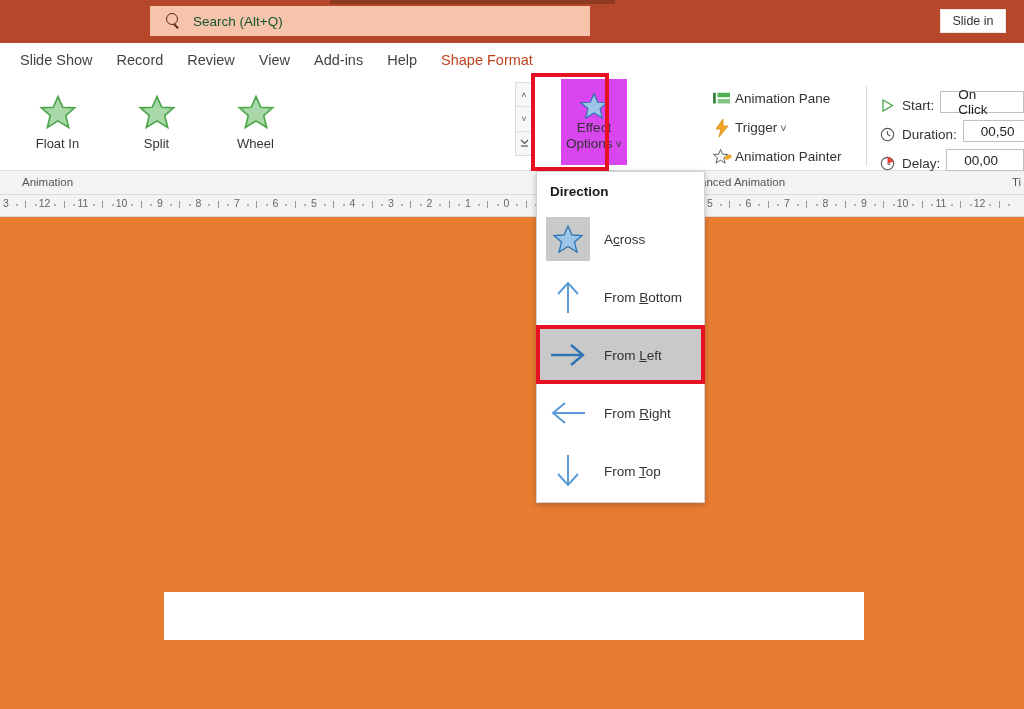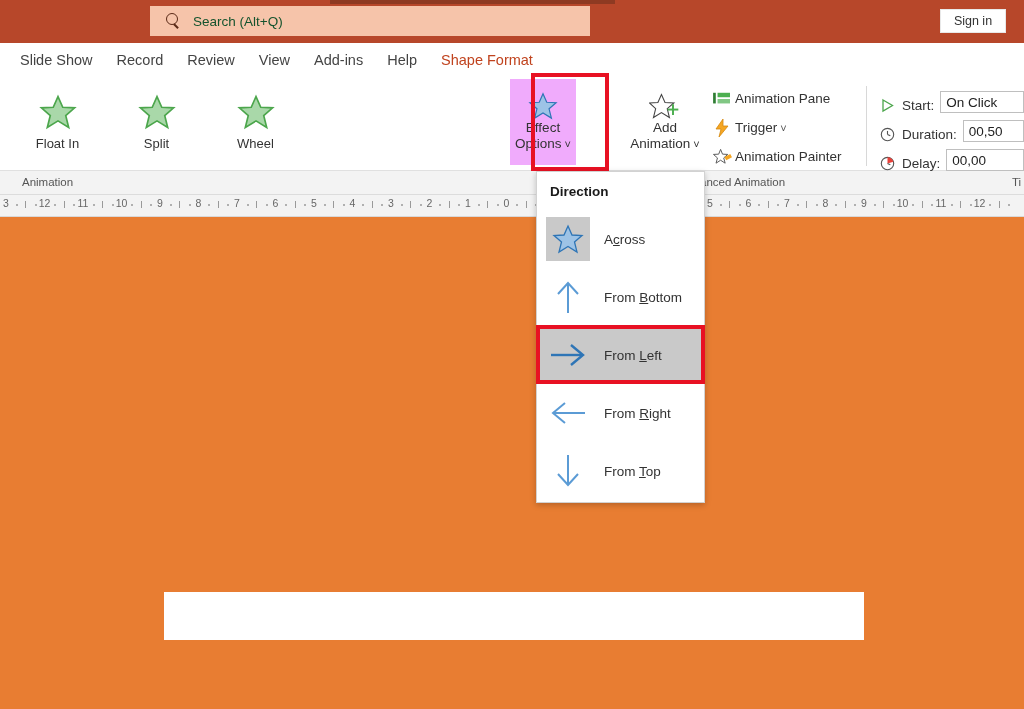--- a/index.html
+++ b/index.html
@@ -81,22 +81,22 @@
   }
   .gs-btn {
     flex: 1; display: flex; align-items: center; justify-content: center;
     background: #f7f7f7; border-bottom: 1px solid #e2e2e2;
     font-size: 9px; color: #555; cursor: pointer;
   }
   .gs-btn:last-child { border-bottom: none; }
 
   
   .effectopt {
-    position: absolute; left: 510px; top: 79px; width: 66px; height: 86px;
-    background: #f0abfc; display: flex; flex-direction: column;
+    position: absolute; left: 561px; top: 79px; width: 66px; height: 86px;
+    background: #d946ef; display: flex; flex-direction: column;
     align-items: center; justify-content: center; cursor: pointer;
   }
   .effectopt .lbl { font-size: 13.5px; color: #333; line-height: 16px; text-align: center; }
   .redbox-effect {
     position: absolute; left: 531px; top: 73px; width: 78px; height: 98px;
     border: 4px solid #E81123; pointer-events: none;
   }
   .addanim {
     position: absolute; left: 625px; top: 79px; width: 80px; height: 86px;
     display: flex; flex-direction: column; align-items: center; justify-content: center;
@@ -111,21 +111,21 @@
   }
   .advrow .lbl { font-size: 13.5px; color: #333; white-space: nowrap; }
 
   
   .timing { position: absolute; left: 880px; top: 84px; width: 144px; }
   .timrow { display: flex; align-items: flex-end; height: 29px; gap: 6px; }
   .timrow .lbl { font-size: 13.5px; color: #333; white-space: nowrap; }
   .timfield {
     height: 22px; background: #fff; border: 1px solid #bfbfbf;
     font-size: 13.5px; color: #222; display: flex; align-items: center;
-    padding: 0 5px; cursor: text;
+    padding: 0 17px; cursor: text;
   }
 
   
   .ruler {
     position: absolute; left: 0; top: 195px; width: 1024px; height: 22px;
     background: #f3f3f3; border-bottom: 1px solid #d9d9d9; overflow: hidden;
   }
   .rtick {
     position: absolute; top: 2px; font-size: 10.5px; color: #666;
     transform: translateX(-50%); white-space: nowrap;
@@ -177,21 +177,21 @@
 
   <div class="titlebar">
     <div class="titlebar-strip"></div>
 
     <div class="searchbox">
       <span class="search-ico"></span>
       <span class="search-text">Search (Alt+Q)</span>
     </div>
 
     <div class="signin">
-      <span>Sign in</span>
+      <span>Slide in</span>
     </div>
   </div>
 
   <div class="tabbar" id="tabbar">
       <div class="tab">
         <span>Slide Show</span>
       </div>
       <div class="tab">
         <span>Record</span>
       </div>
@@ -255,31 +255,20 @@
     <svg width="30" height="28" viewBox="0 0 32 30">
       <path d="M16 2 L20 11 L30 11.5 L22.5 18 L25 28 L16 22.5 L7 28 L9.5 18 L2 11.5 L12 11 Z" fill="#9DC3E6" stroke="#2E75B6" stroke-width="1.3"></path>
     </svg>
     <span class="lbl">Effect</span>
     <span class="lbl">
       <span>Options</span><span style="margin-left:3px;font-size:11px;">˅</span>
     </span>
   </div>
   <div class="redbox-effect"></div>
 
-  <div class="addanim">
-    <svg width="32" height="28" viewBox="0 0 36 30">
-      <path d="M14 2 L18 11 L28 11.5 L20.5 18 L23 28 L14 22.5 L5 28 L7.5 18 L0.5 11.5 L10 11 Z" fill="#ffffff" stroke="#444" stroke-width="1.2"></path>
-      <line x1="27" y1="13" x2="27" y2="25" stroke="#4CAF50" stroke-width="2.2"></line>
-      <line x1="21" y1="19" x2="33" y2="19" stroke="#4CAF50" stroke-width="2.2"></line>
-    </svg>
-    <span class="lbl">Add</span>
-    <span class="lbl">
-      <span>Animation</span><span style="margin-left:3px;font-size:11px;">˅</span>
-    </span>
-  </div>
 
   <div class="advlist" id="advlist">
       <div class="advrow">
         <span style="width: 20px; display: flex; align-items: center; justify-content: center; flex: 0 0 auto;">
           <svg width="18" height="16" viewBox="0 0 20 18">
             <rect x="0" y="2" width="3" height="12" fill="#2E7D32"></rect>
             <rect x="5" y="2" width="14" height="5" fill="#4CAF50"></rect>
             <rect x="5" y="9" width="14" height="5" fill="#81C784"></rect>
           </svg>
         </span>

